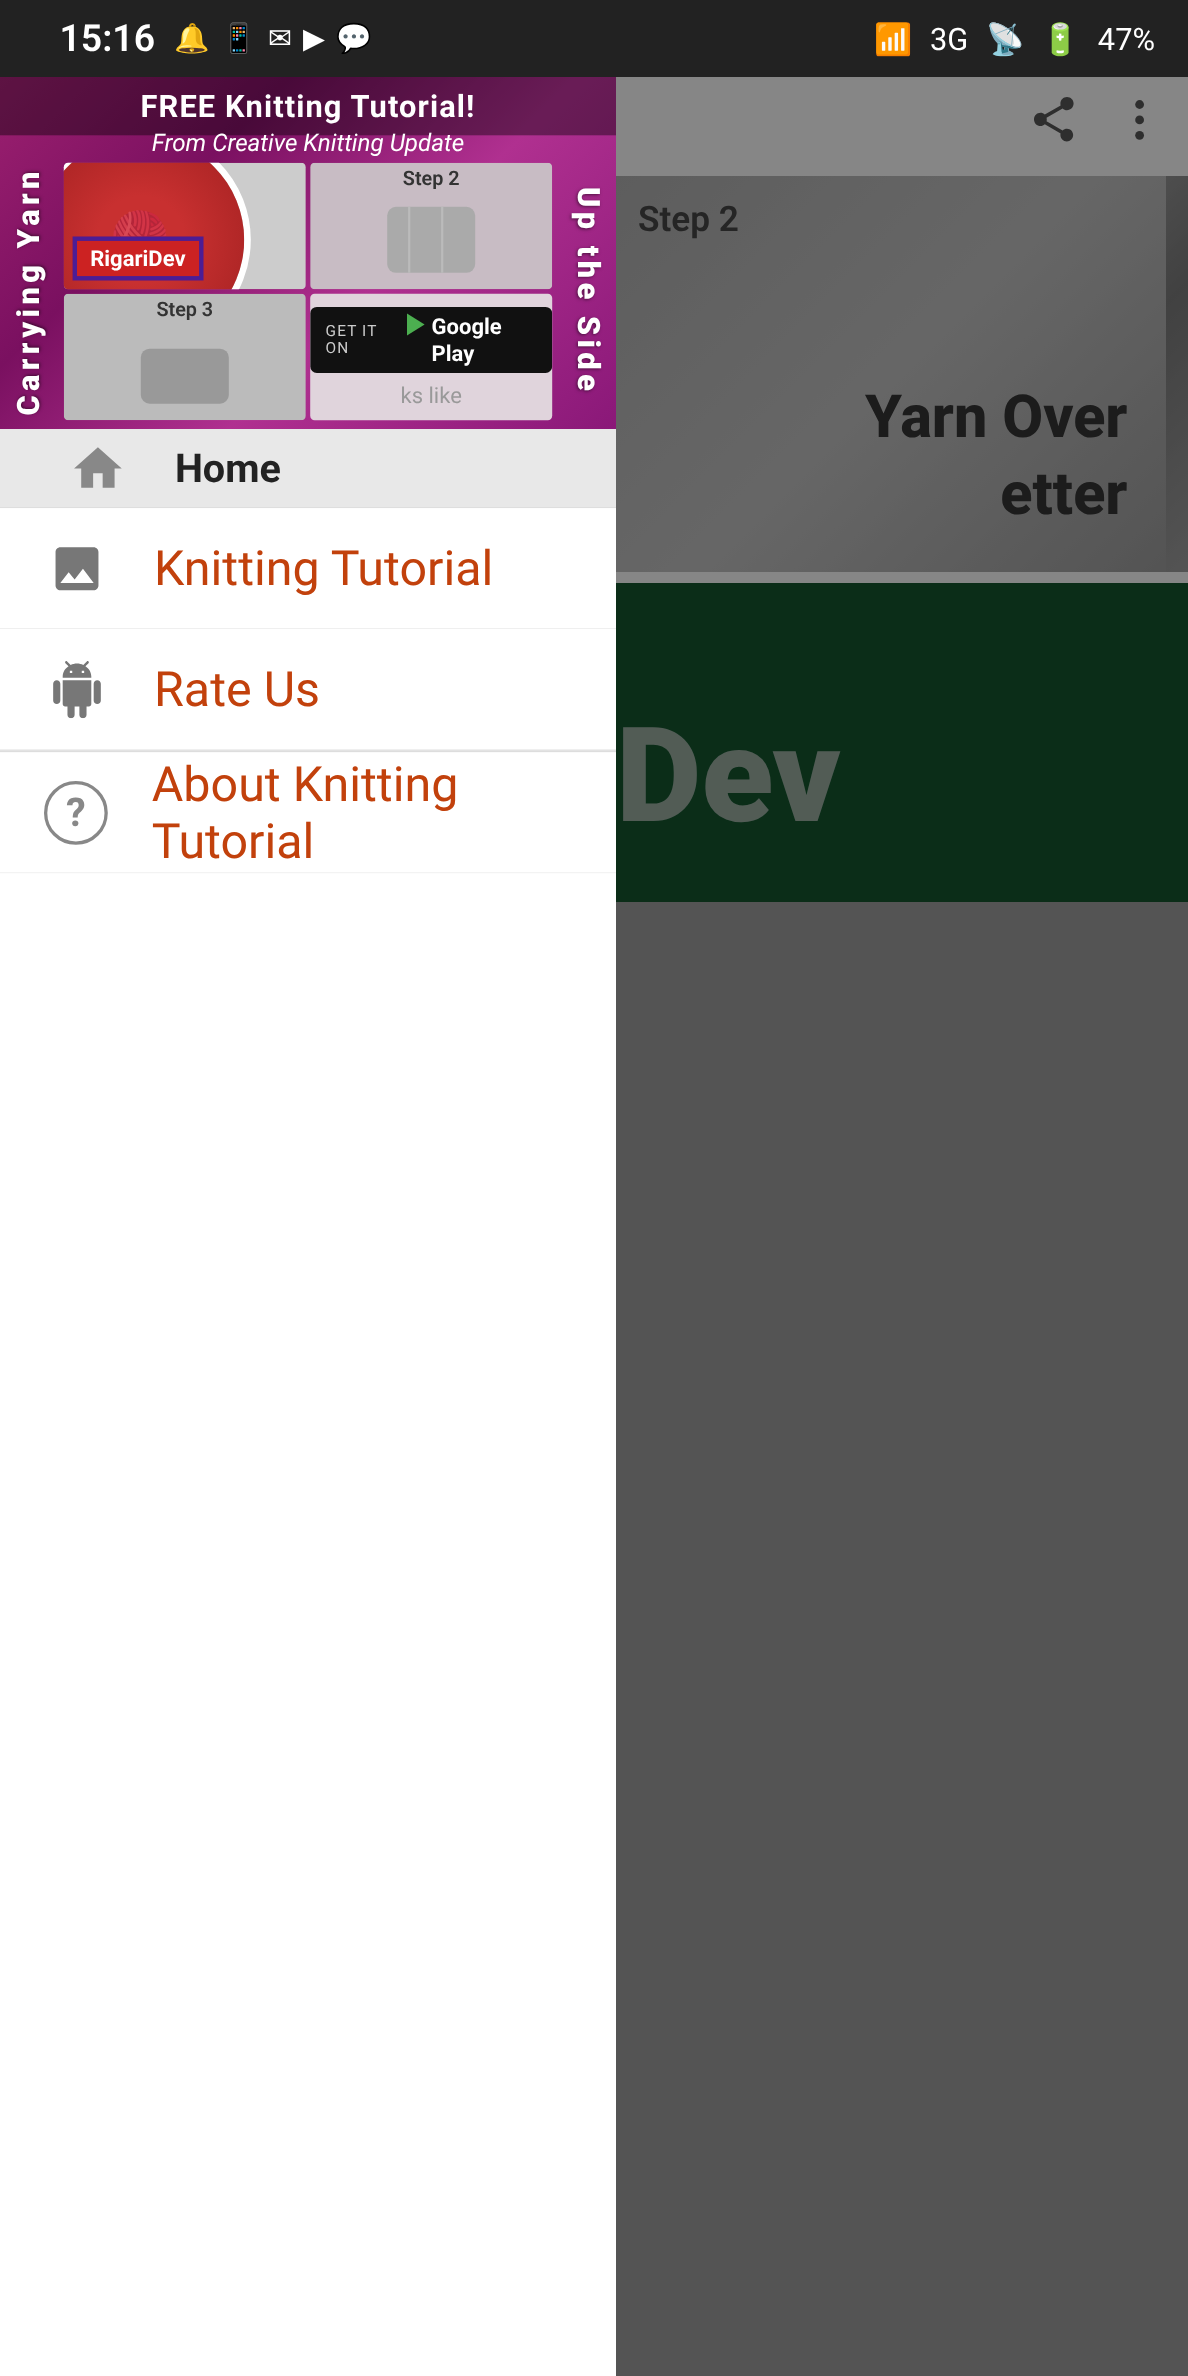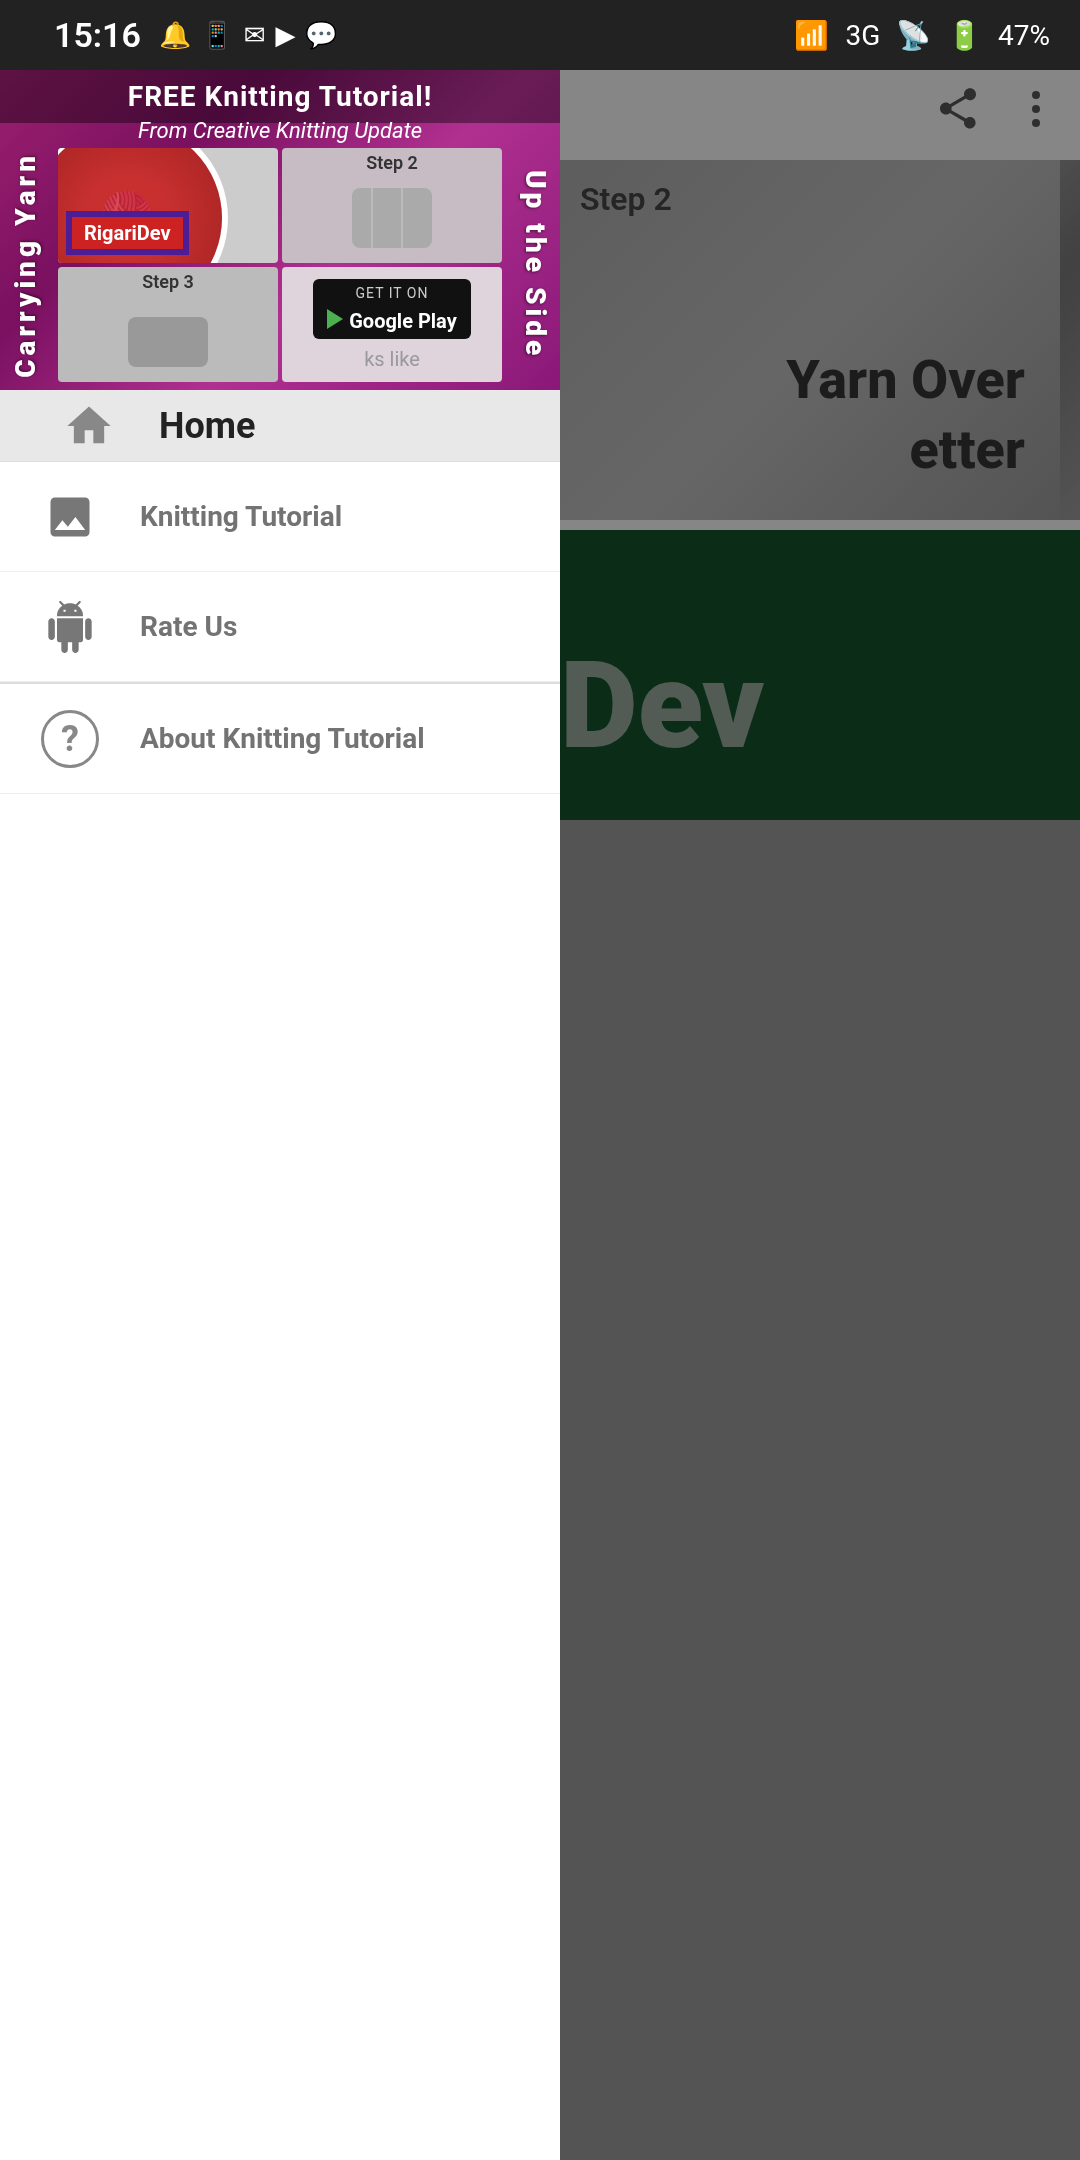--- a/index.html
+++ b/index.html
@@ -273,30 +273,30 @@
     .rigari-badge {
       position: absolute;
       bottom: 8px;
       left: 8px;
       background: #cc2222;
       color: white;
       font-size: 20px;
       font-weight: 700;
       padding: 4px 12px;
       z-index: 10;
-      border: 6px solid #4c1d95;
+      border: 4px solid #4c1d95;
     }
 
     
     .play-badge {
       background: #111;
       color: white;
       border-radius: 6px;
       display: flex;
-      flex-direction: column;
+      flex-direction: row;
       align-items: center;
       justify-content: center;
       padding: 6px 14px;
       gap: 8px;
     }
     .play-badge-top {
       font-size: 14px;
       color: #ccc;
       letter-spacing: 1px;
     }
@@ -350,23 +350,23 @@
     .nav-icon {
       width: 60px;
       height: 60px;
       display: flex;
       align-items: center;
       justify-content: center;
       color: #666;
     }
 
     .nav-label {
-      font-size: 28px;
-      font-weight: 700;
-      color: #737373;
+      font-size: 44px;
+      font-weight: 400;
+      color: #c2410c;
     }
 
     .nav-home-label {
       font-size: 36px;
       font-weight: 700;
       color: #222;
     }
 
     
     .home-icon svg {

